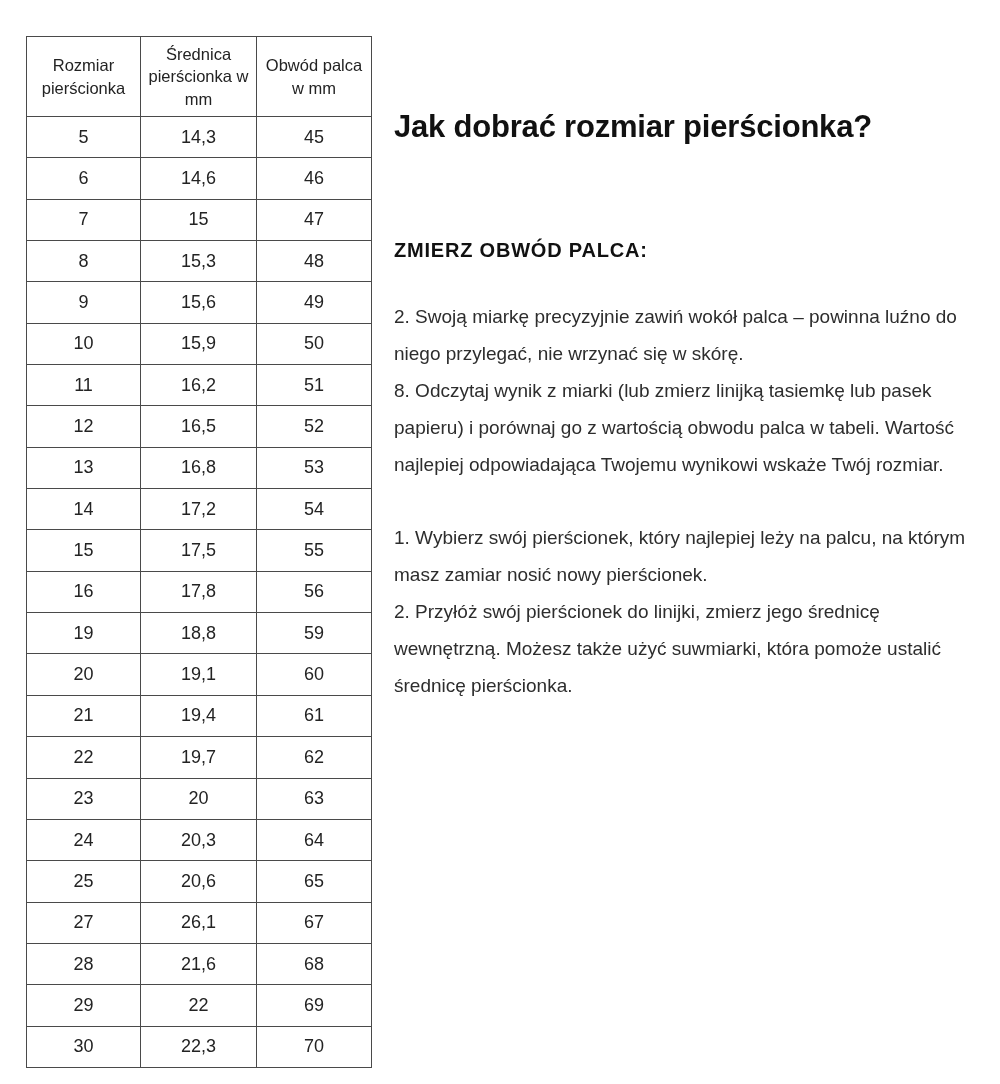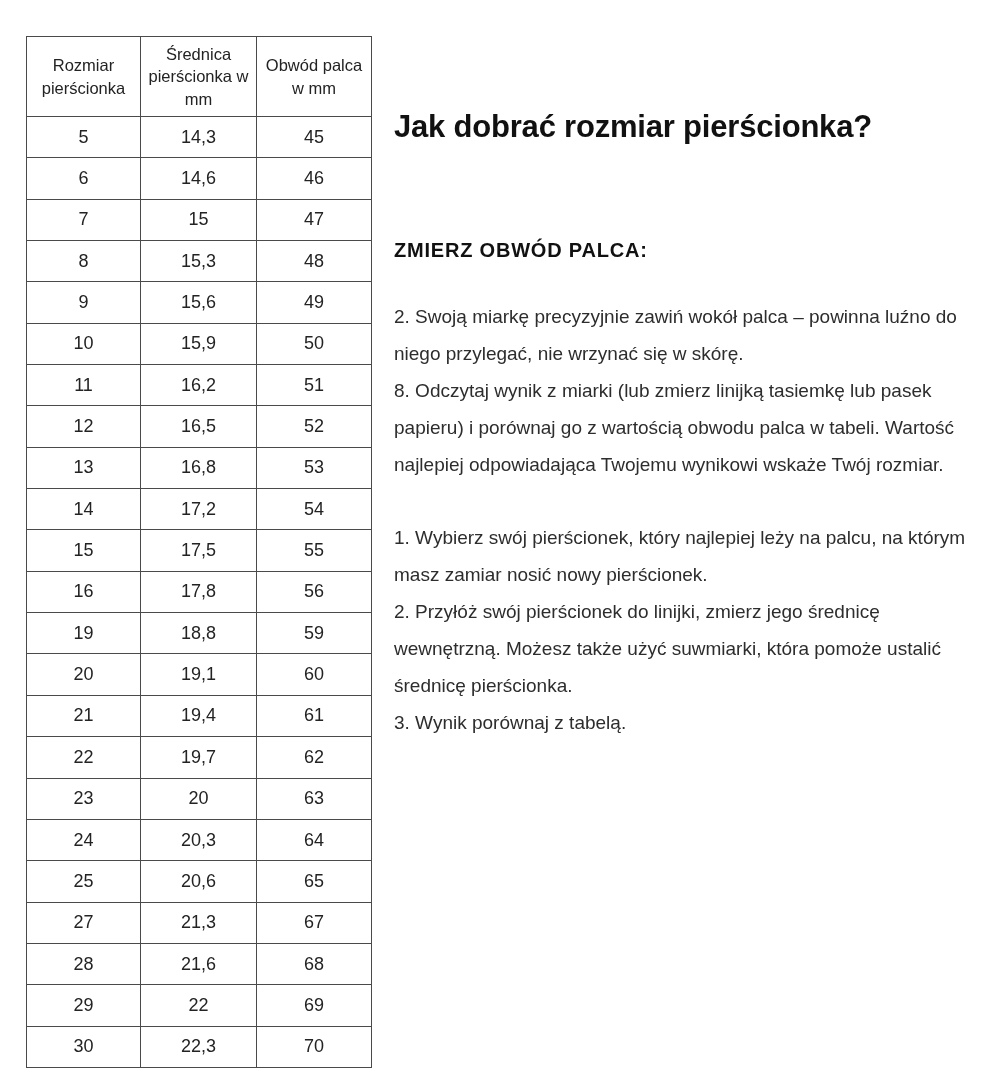--- a/index.html
+++ b/index.html
@@ -193,21 +193,21 @@
             <td>20,3</td>
             <td>64</td>
           </tr>
           <tr>
             <td>25</td>
             <td>20,6</td>
             <td>65</td>
           </tr>
           <tr>
             <td>27</td>
-            <td>21,3</td>
+            <td>26,1</td>
             <td>67</td>
           </tr>
           <tr>
             <td>28</td>
             <td>21,6</td>
             <td>68</td>
           </tr>
           <tr>
             <td>29</td>
             <td>22</td>
@@ -229,19 +229,18 @@
           <div class="section-heading">ZMIERZ OBWÓD PALCA:</div>
           <div class="section-items">
             <p>2. Swoją miarkę precyzyjnie zawiń wokół palca – powinna luźno do niego przylegać, nie wrzynać się w skórę.</p>
             <p>8. Odczytaj wynik z miarki (lub zmierz linijką tasiemkę lub pasek papieru) i porównaj go z wartością obwodu palca w tabeli. Wartość najlepiej odpowiadająca Twojemu wynikowi wskaże Twój rozmiar.</p>
           </div>
         </div>
         <div class="section">
           <div class="section-items">
             <p>1.  Wybierz swój pierścionek, który najlepiej leży na palcu, na którym masz zamiar nosić nowy pierścionek.</p>
             <p>2. Przyłóż swój pierścionek do linijki, zmierz jego średnicę wewnętrzną. Możesz także użyć suwmiarki, która pomoże ustalić średnicę pierścionka.</p>
-            <p>3. Wynik porównaj z tabelą.</p>
           </div>
         </div>
       </div>
   </div>
 
 </div>
 
 </body></html>

